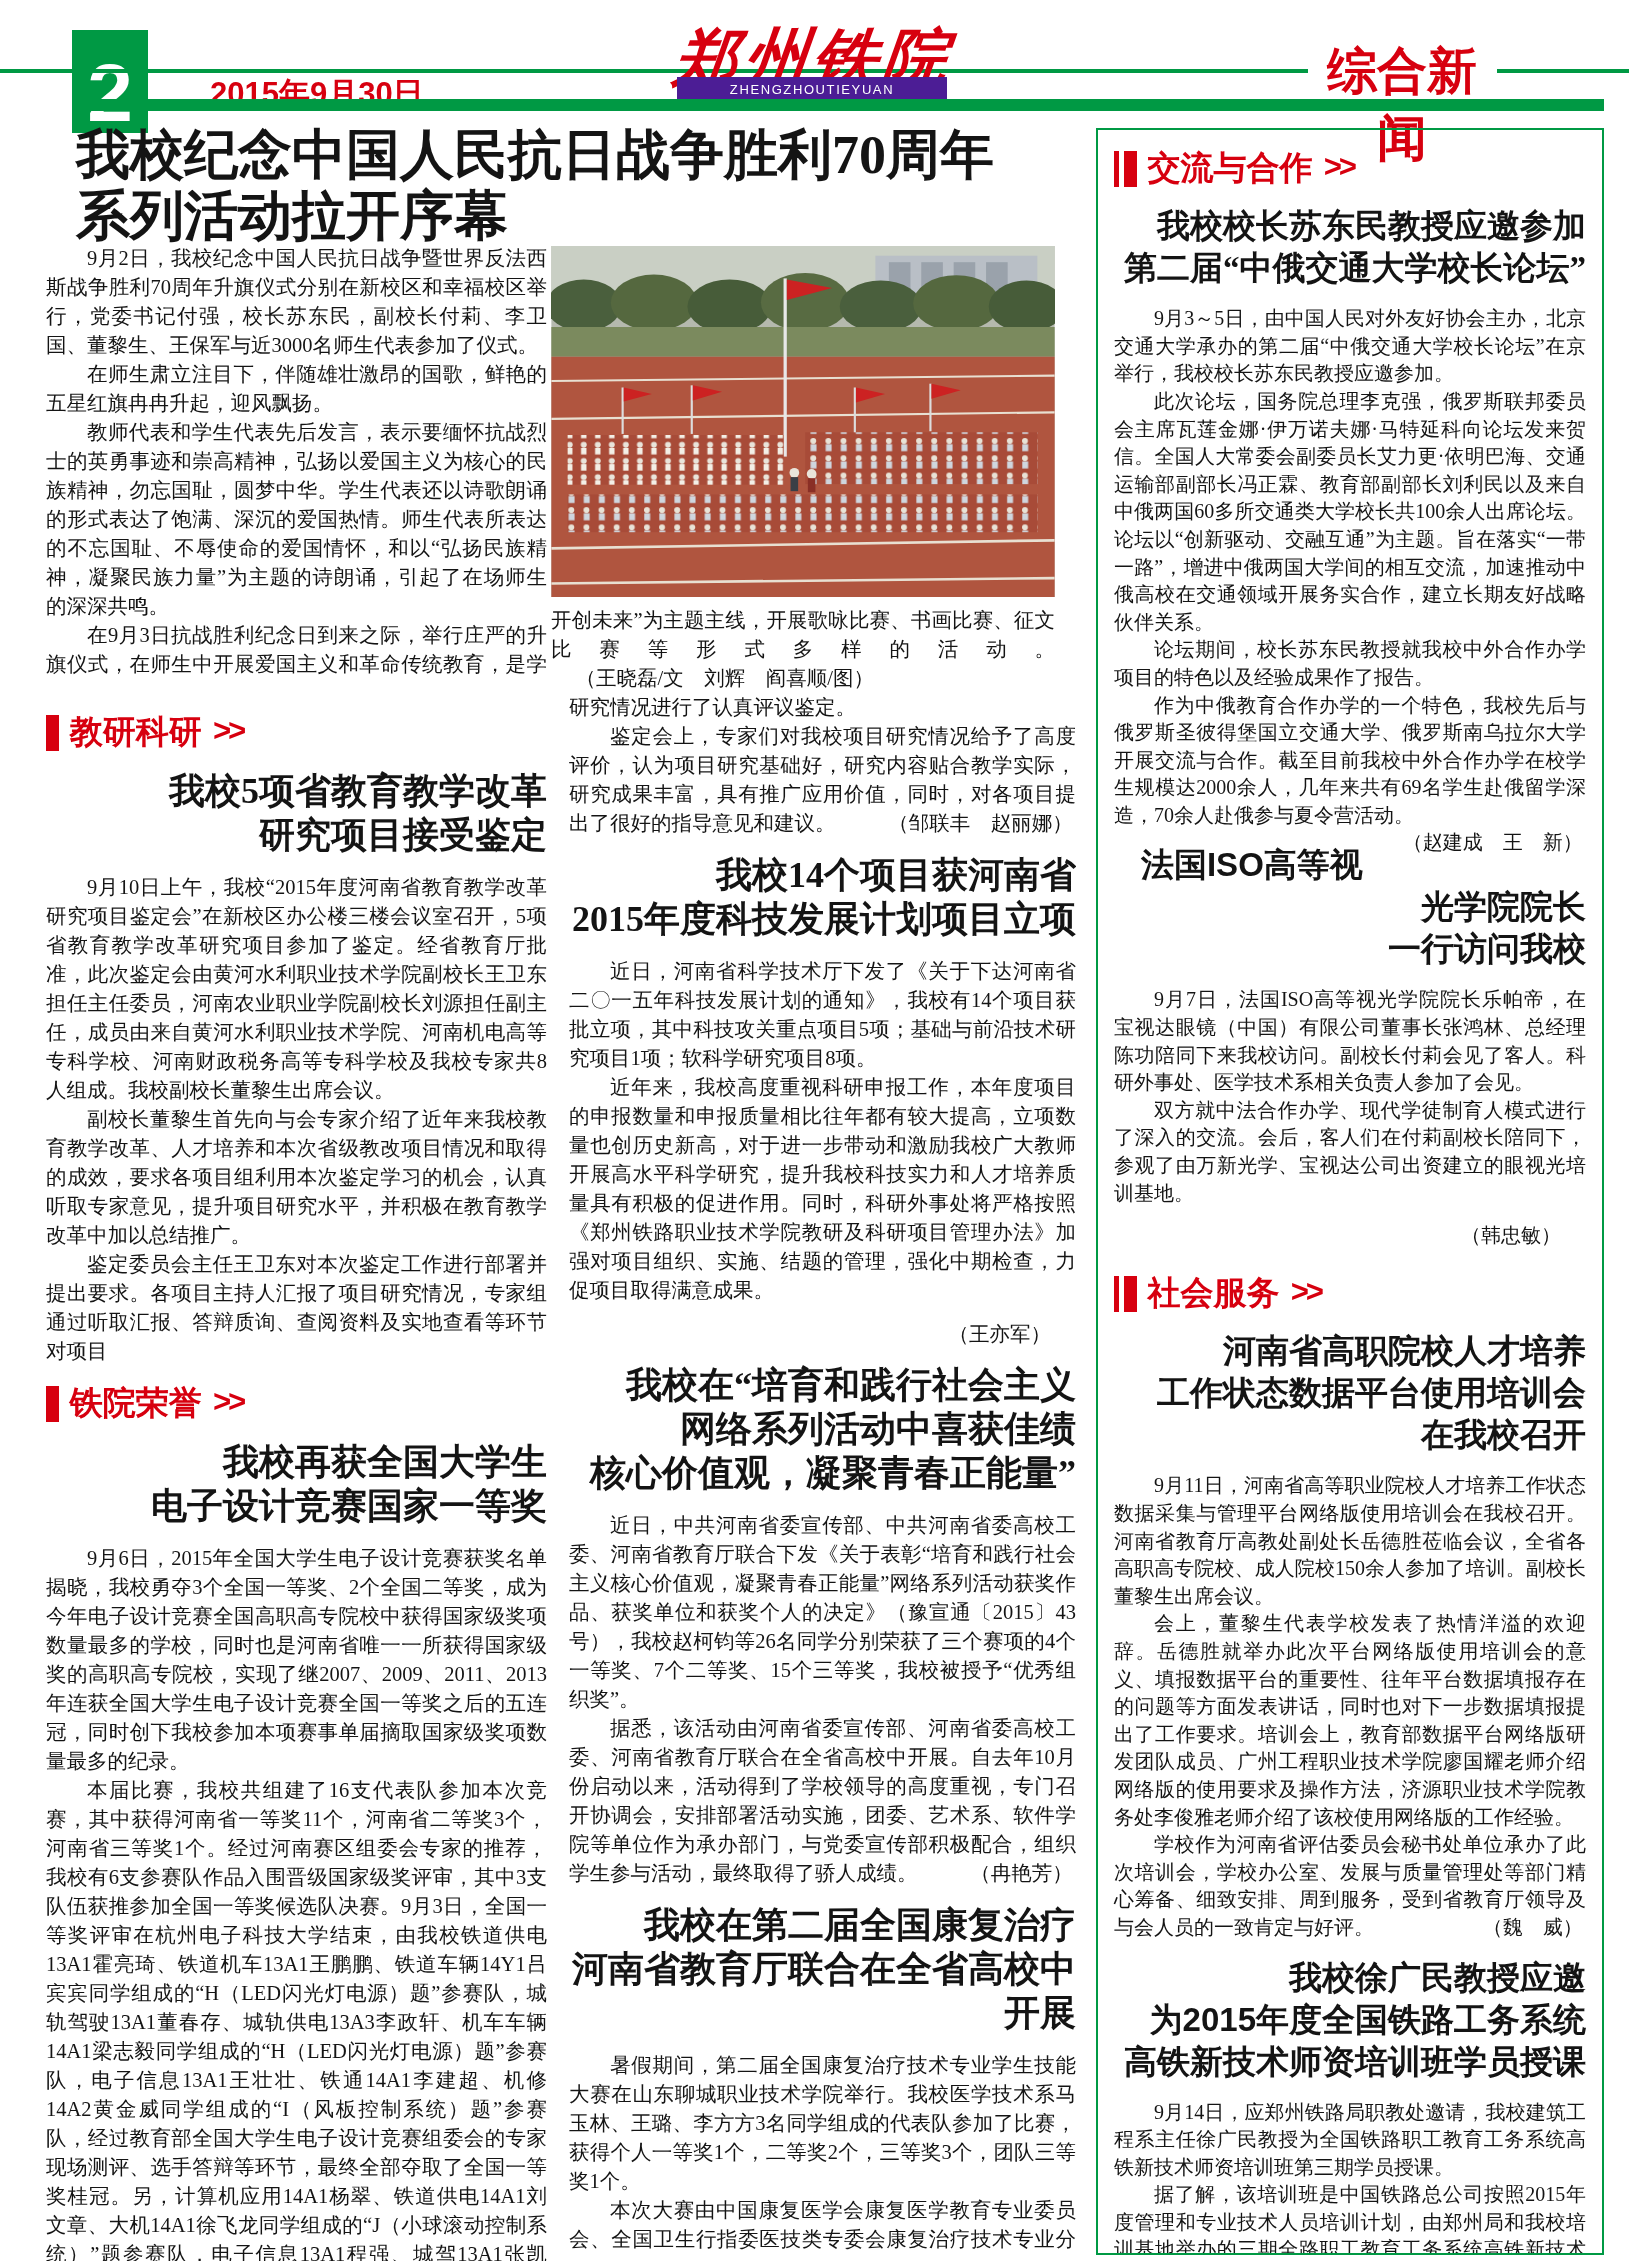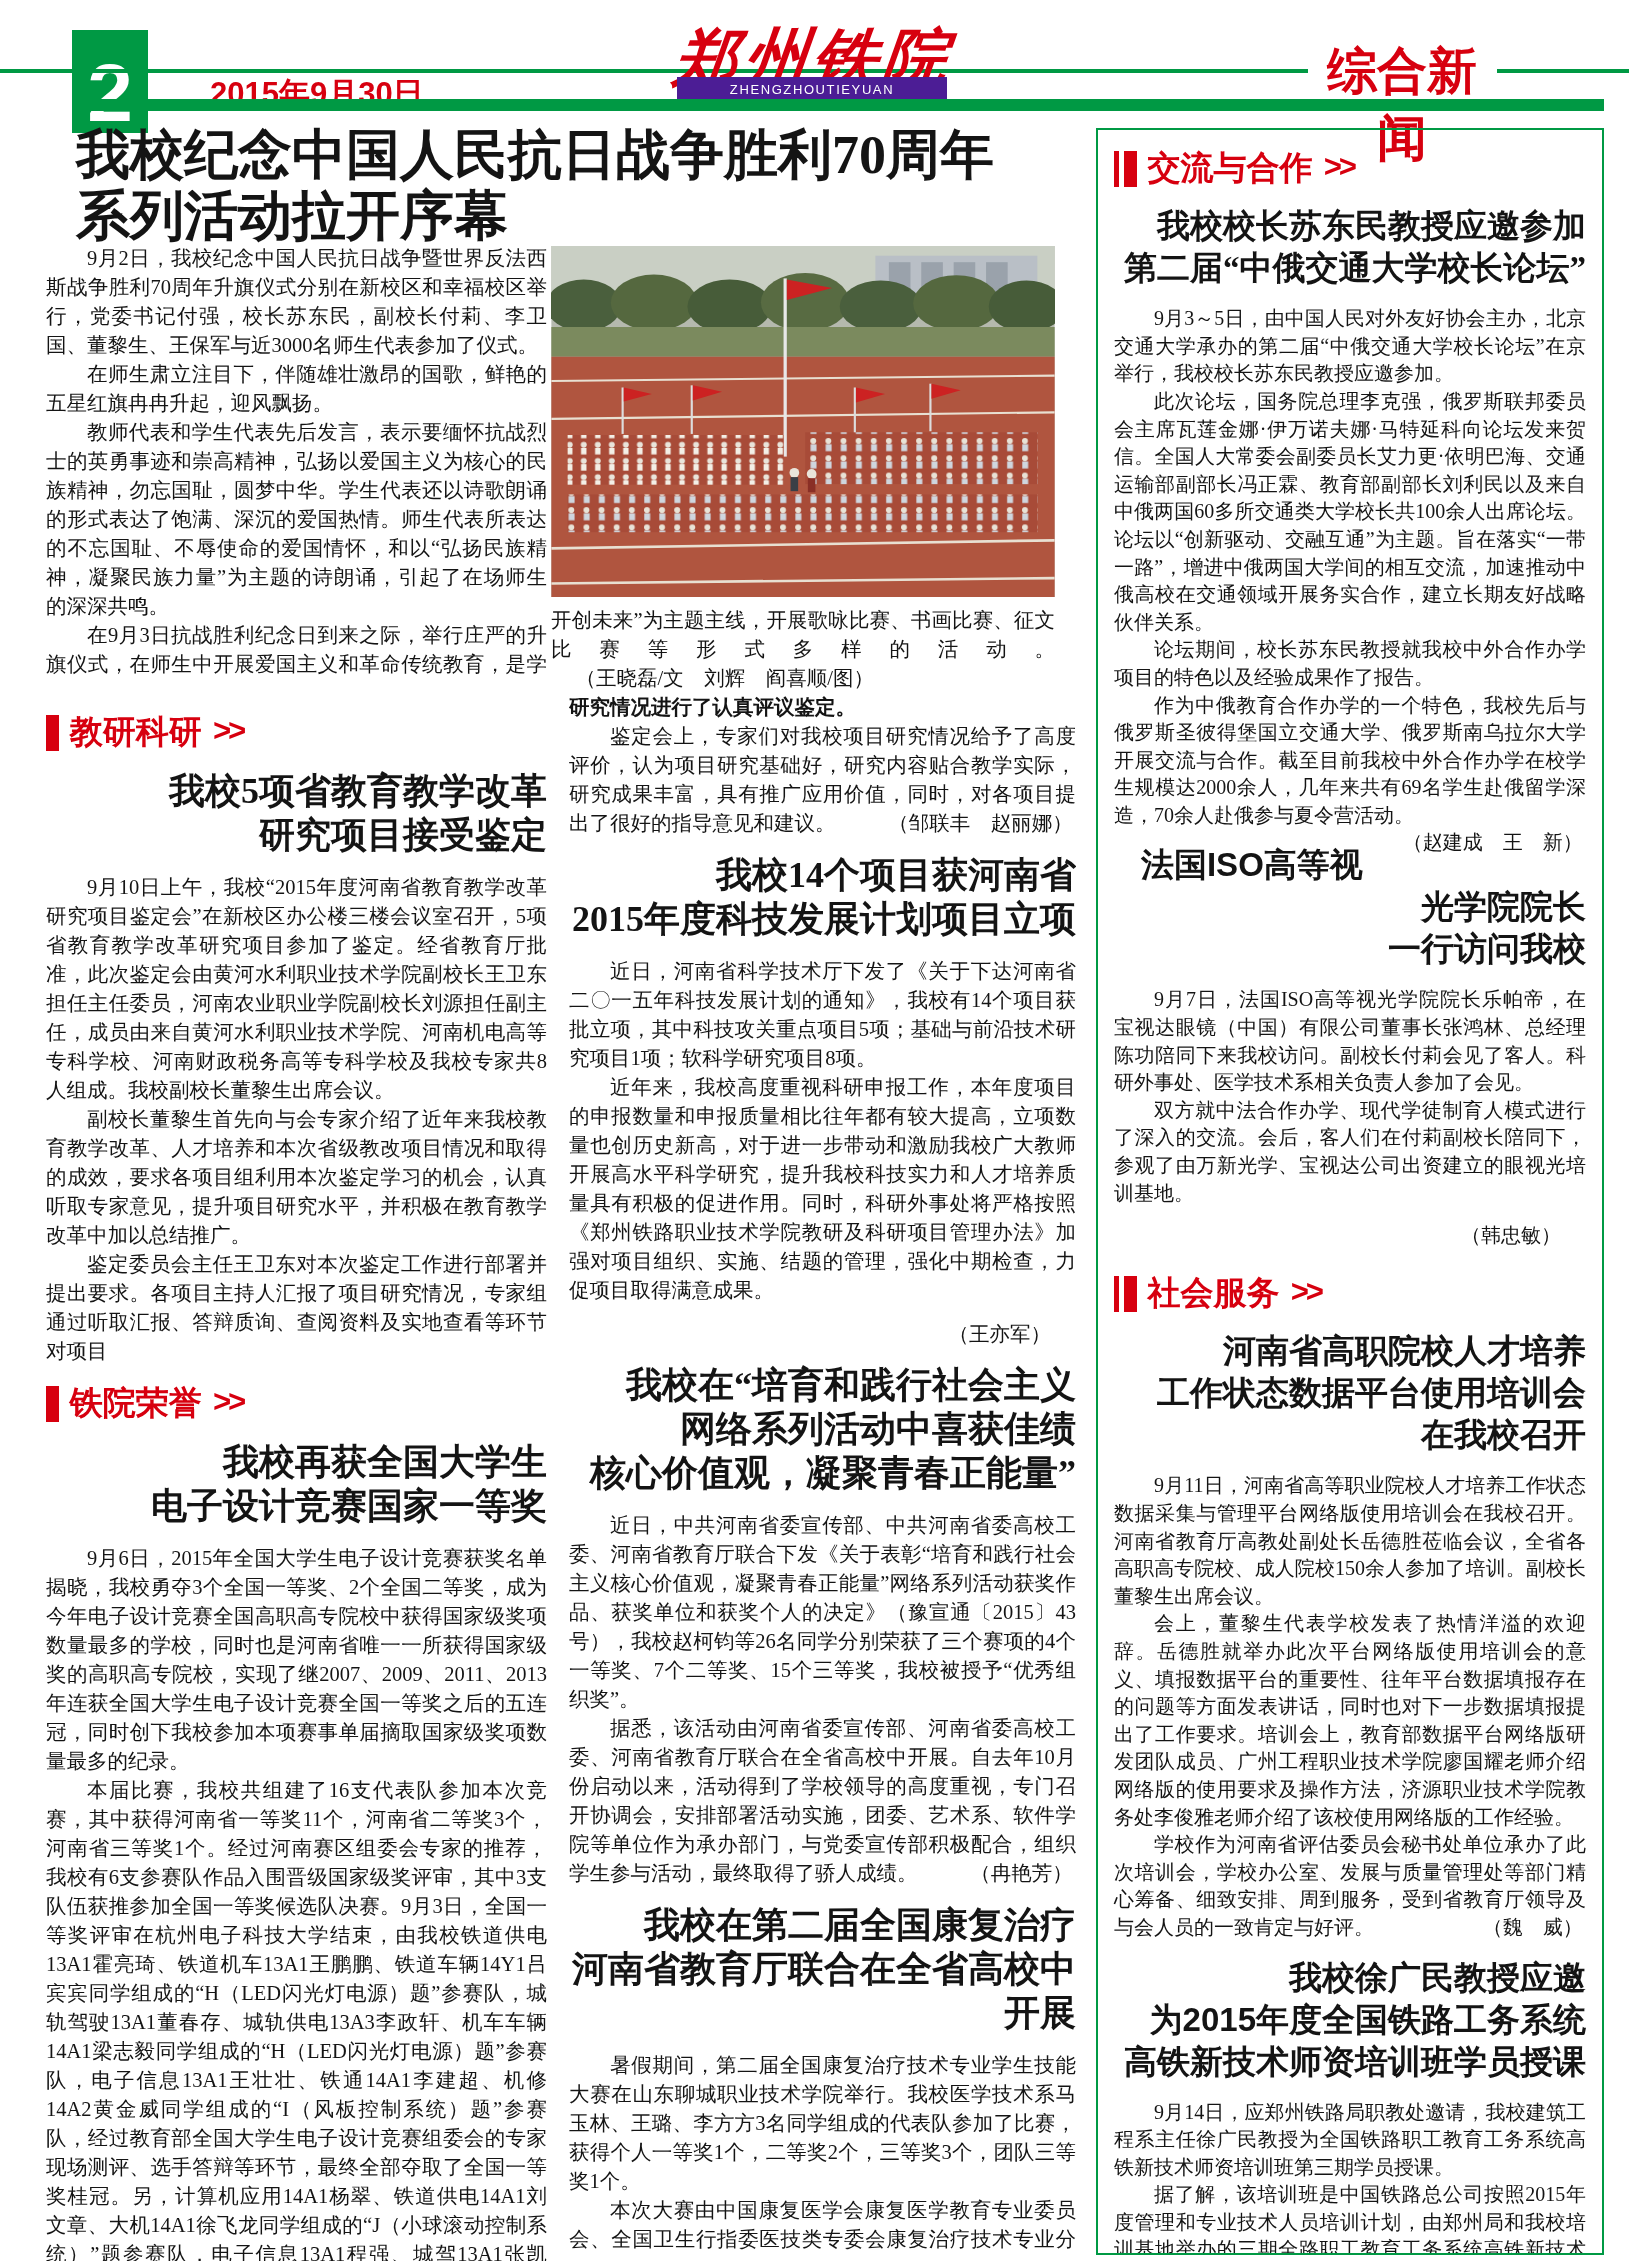--- a/index.html
+++ b/index.html
@@ -51,21 +51,21 @@
 
   
   .art-title{text-align:right;font-weight:bold;margin:14px 0 16px;}
   .art-title .tl{font-size:36px;line-height:44px;}
   .art-title.sans{font-family:"Liberation Sans","DejaVu Sans",sans-serif;}
   .col-right .art-title .tl{font-size:33px;line-height:42px;}
 
   .byline{margin:0;text-align:right;padding-right:25px;font-size:20.5px;line-height:29px;}
   .col-right .byline{font-size:20px;line-height:27.6px;}
   p.bp .bl{float:right;padding-right:3.2px;}
-  p.noind{text-indent:0;font-weight:bold;}
+  p.noind{text-indent:0;}
   .art-body{margin-bottom:15px;}
 </style>
 </head>
 <body>
 
 <div class="page">
 
   <div class="abs pagenum-box">
     <span>2</span>
   </div>

